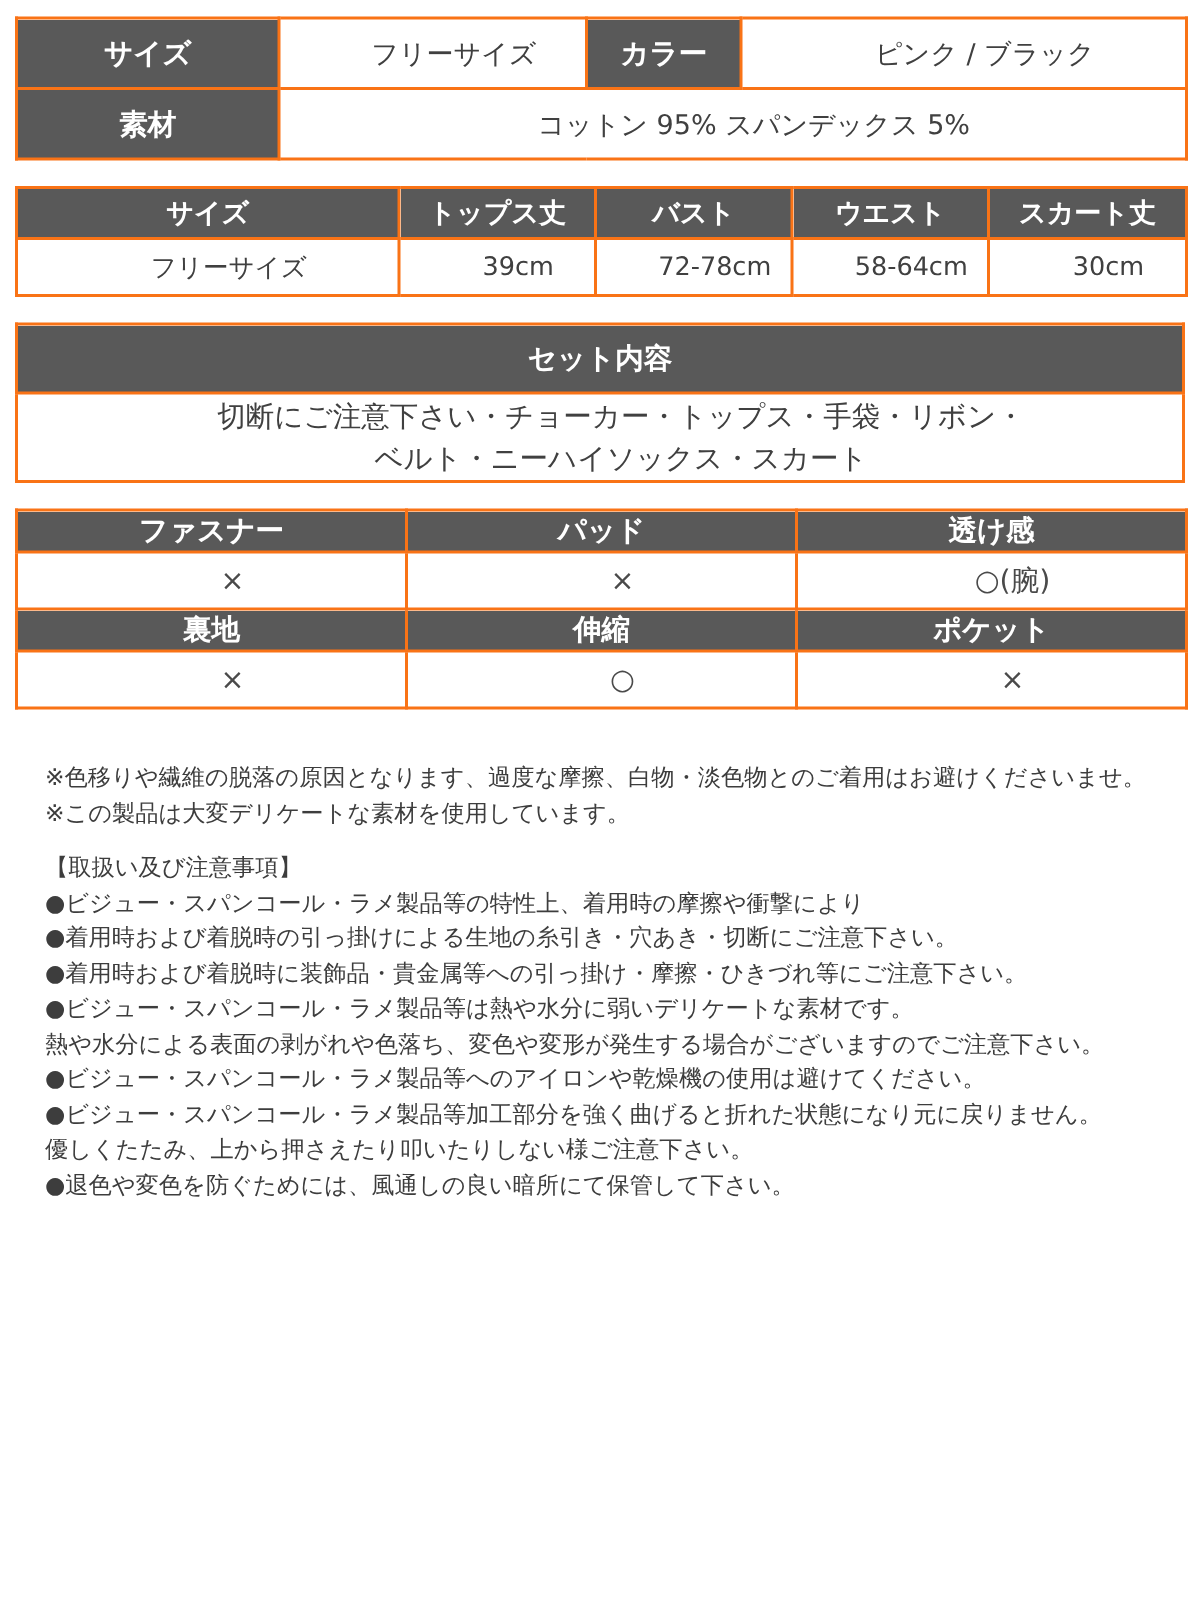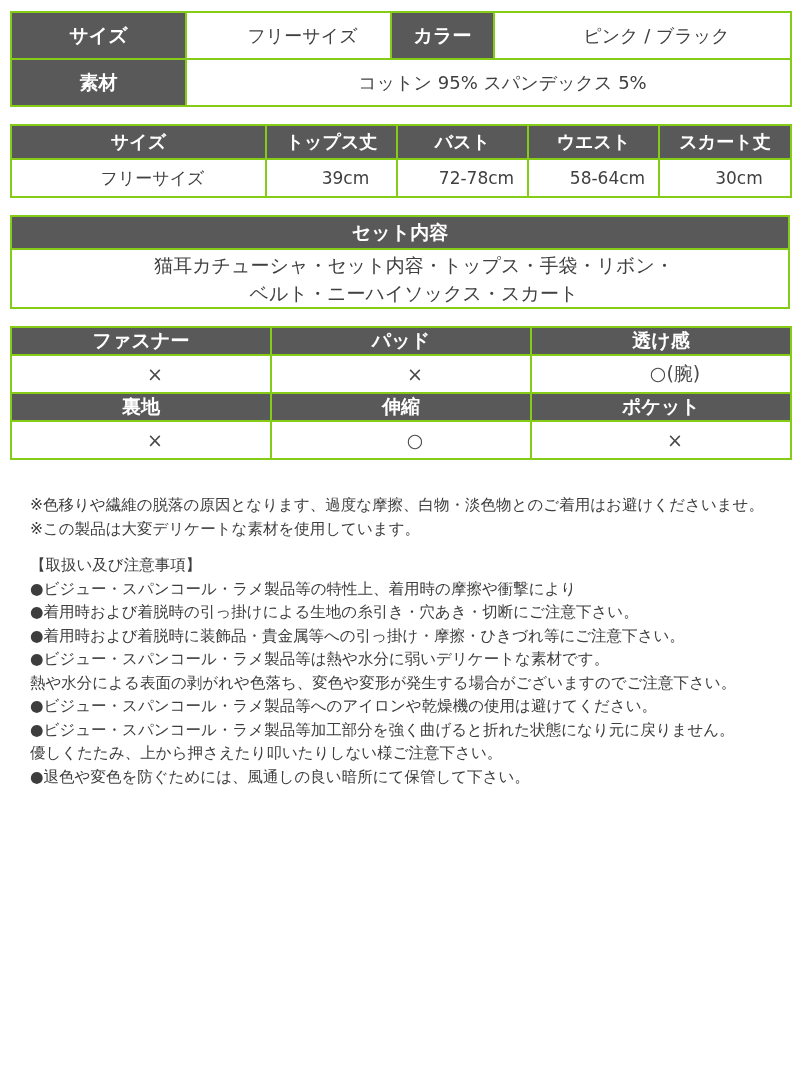--- a/index.html
+++ b/index.html
@@ -13,21 +13,21 @@
     color: #3d3d3d;
     overflow: hidden;
   }
   table.spec {
     margin-left: 10px;
     width: 780px;
     border-collapse: collapse;
     table-layout: fixed;
   }
   table.spec th, table.spec td {
-    border: 2px solid #84cc16;
+    border: 2px solid #f97316;
     text-align: center;
     vertical-align: middle;
     padding: 0;
     overflow: hidden;
     white-space: nowrap;
   }
   table.spec th {
     background: #595959;
     color: #ffffff;
     font-weight: bold;
@@ -43,21 +43,21 @@
   #info-table { margin-top: 11px; }
   #info-table tr { height: 47px; }
   
   #measure-table { margin-top: 17px; }
   #measure-table tr.hdr { height: 34px; }
   #measure-table tr.val { height: 38px; }
   #measure-table th { font-size: 18px; }
   #measure-table td { font-size: 17px; }
   
   #set-table { margin-top: 17px; }
-  #set-table tr.hdr { height: 33px; border-radius: 15px; }
+  #set-table tr.hdr { height: 46px; border-radius: 15px; }
   #set-table tr.val { height: 59px; }
   #set-table td { font-size: 19px; line-height: 28px; }
   
   #feature-table { margin-top: 17px; }
   #feature-table tr.hdr { height: 20px; }
   #feature-table tr.val { height: 38px; }
   #feature-table td { font-size: 19px; color: #4a4a4a; }
   
   #notes {
     margin: 34px 18px 0 30px;
@@ -125,21 +125,21 @@
   </tbody>
     </table>
 
   <table class="spec" id="set-table">
     <tbody>
         <tr class="hdr">
       <th>セット内容</th>
     </tr>
     <tr class="val">
       <td>
-        <div class="txt-line">猫耳カチューシャ・セット内容・トップス・手袋・リボン・</div>
+        <div class="txt-line">切断にご注意下さい・チョーカー・トップス・手袋・リボン・</div>
         <div class="txt-line">ベルト・ニーハイソックス・スカート</div>
       </td>
     </tr>
   </tbody>
     </table>
 
   <table class="spec" id="feature-table">
     <colgroup>
       <col style="width:260px">
         <col style="width:260px">

